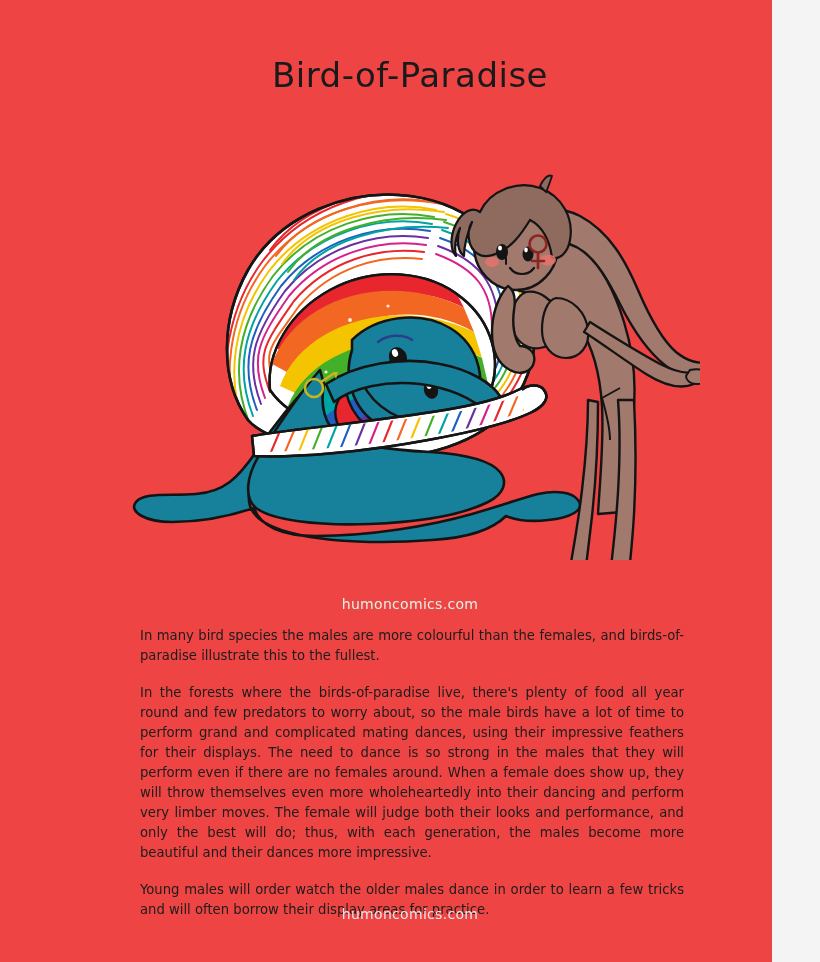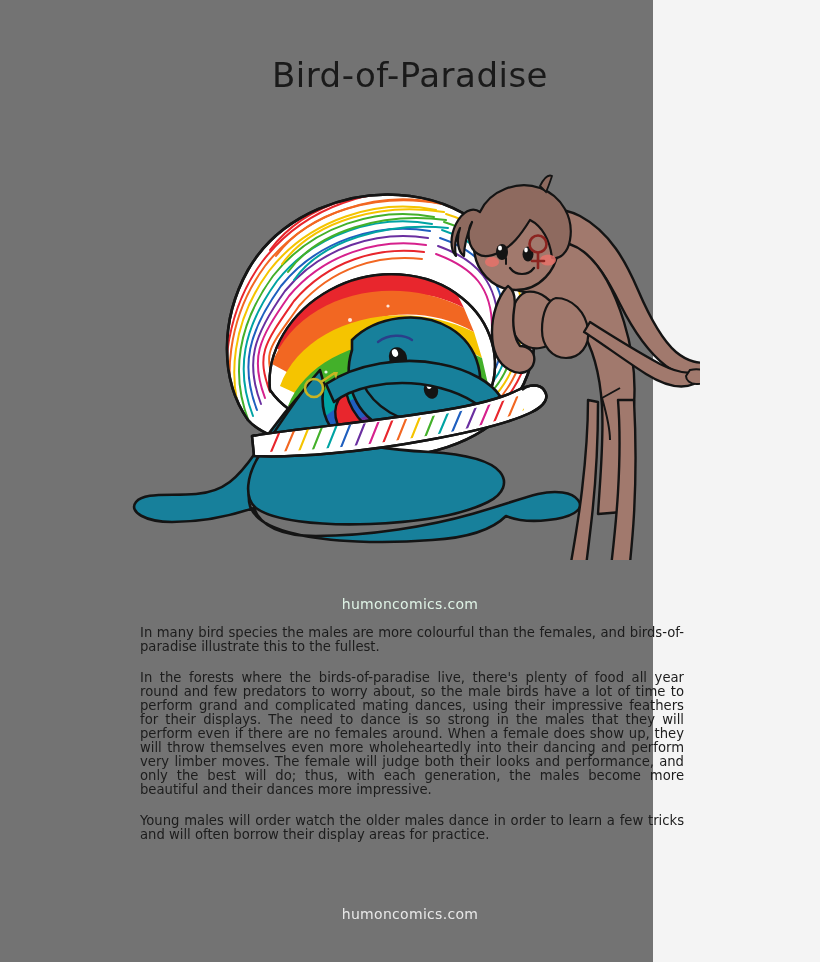--- a/index.html
+++ b/index.html
@@ -9,23 +9,23 @@
   body {
     width: 820px;
     height: 962px;
     background: #f4f4f4;
     font-family: "DejaVu Sans", sans-serif;
     overflow: hidden;
     position: relative;
   }
   #page {
     position: relative;
-    width: 653px;
+    width: 772px;
     height: 962px;
-    background: #737373;
+    background: #ef4444;
   }
   
   #title {
     position: absolute;
     top: 32px;
     left: 0;
     width: 820px;
     text-align: center;
     font-family: "DejaVu Sans", sans-serif;
     font-size: 34px;
@@ -66,21 +66,21 @@
     color: #e8e8e8;
   }
   
   #article {
     position: absolute;
     top: 626px;
     left: 140px;
     width: 544px;
     font-family: "DejaVu Sans", sans-serif;
     font-size: 13.2px;
-    line-height: 14px;
+    line-height: 20px;
     color: #1c1c1c;
     text-align: justify;
   }
   #article p {
     margin: 0 0 17px 0;
   }
   #article p:last-child {
     margin-bottom: 0;
   }
 </style>

